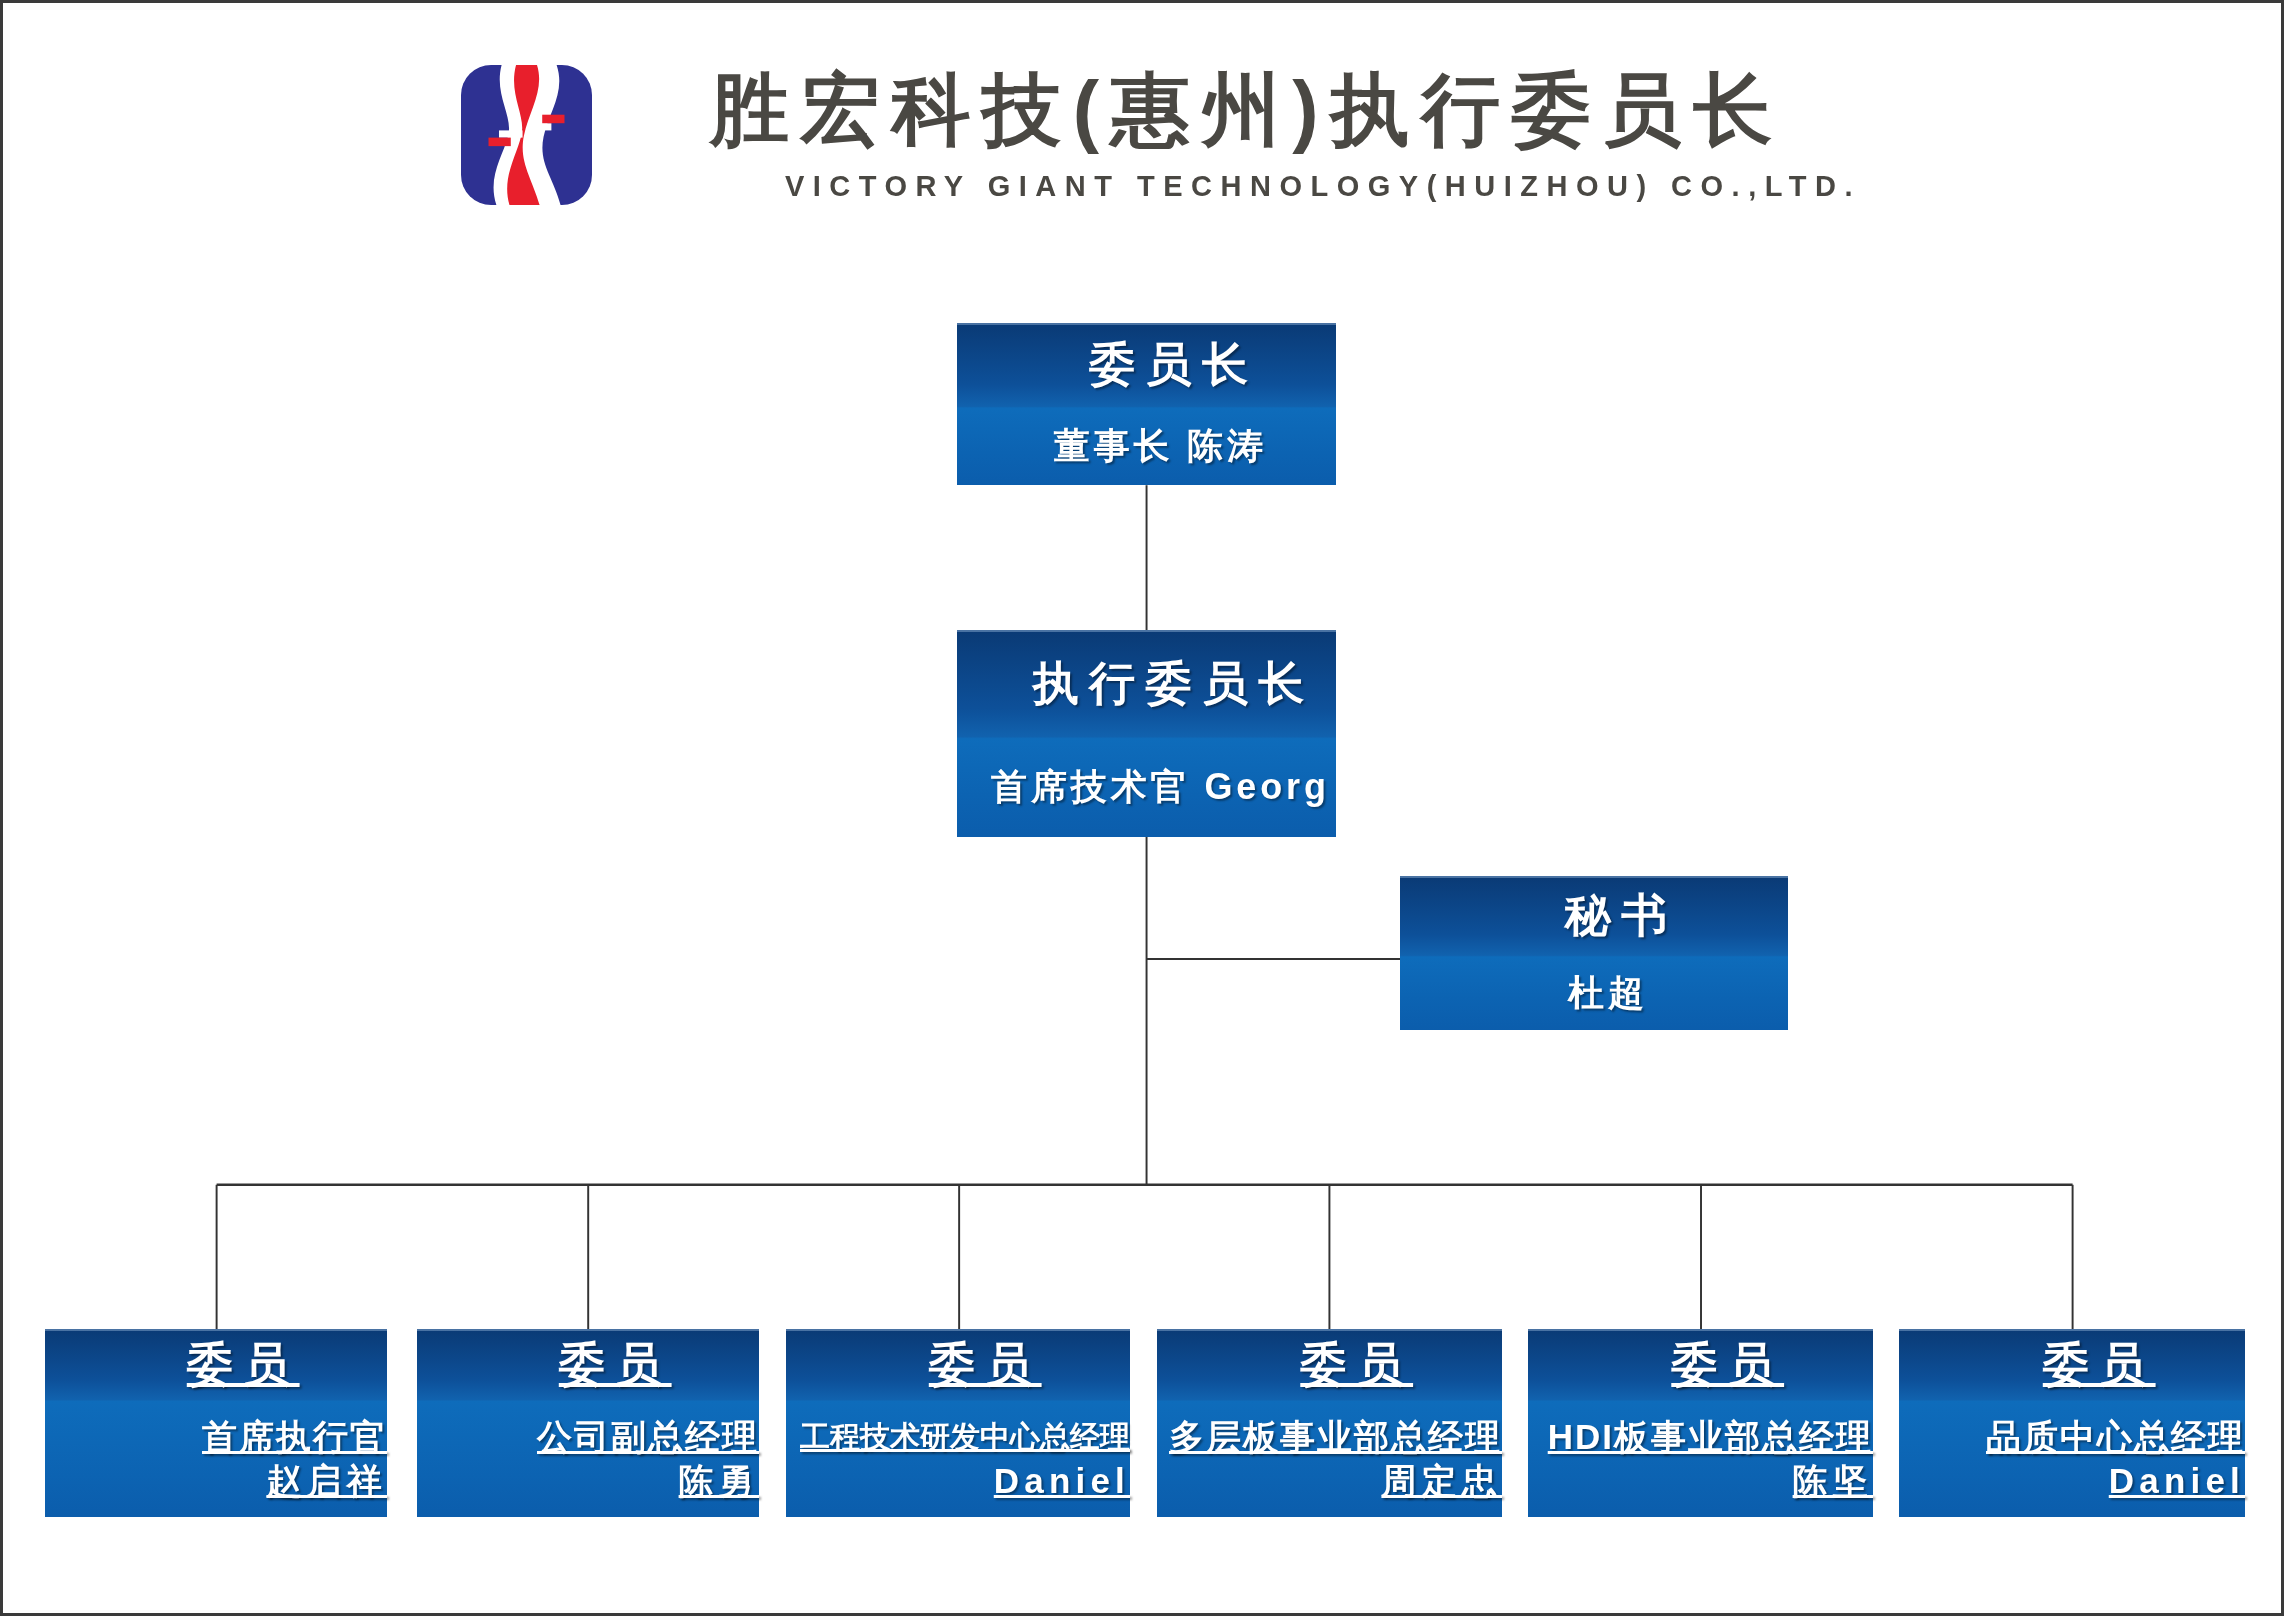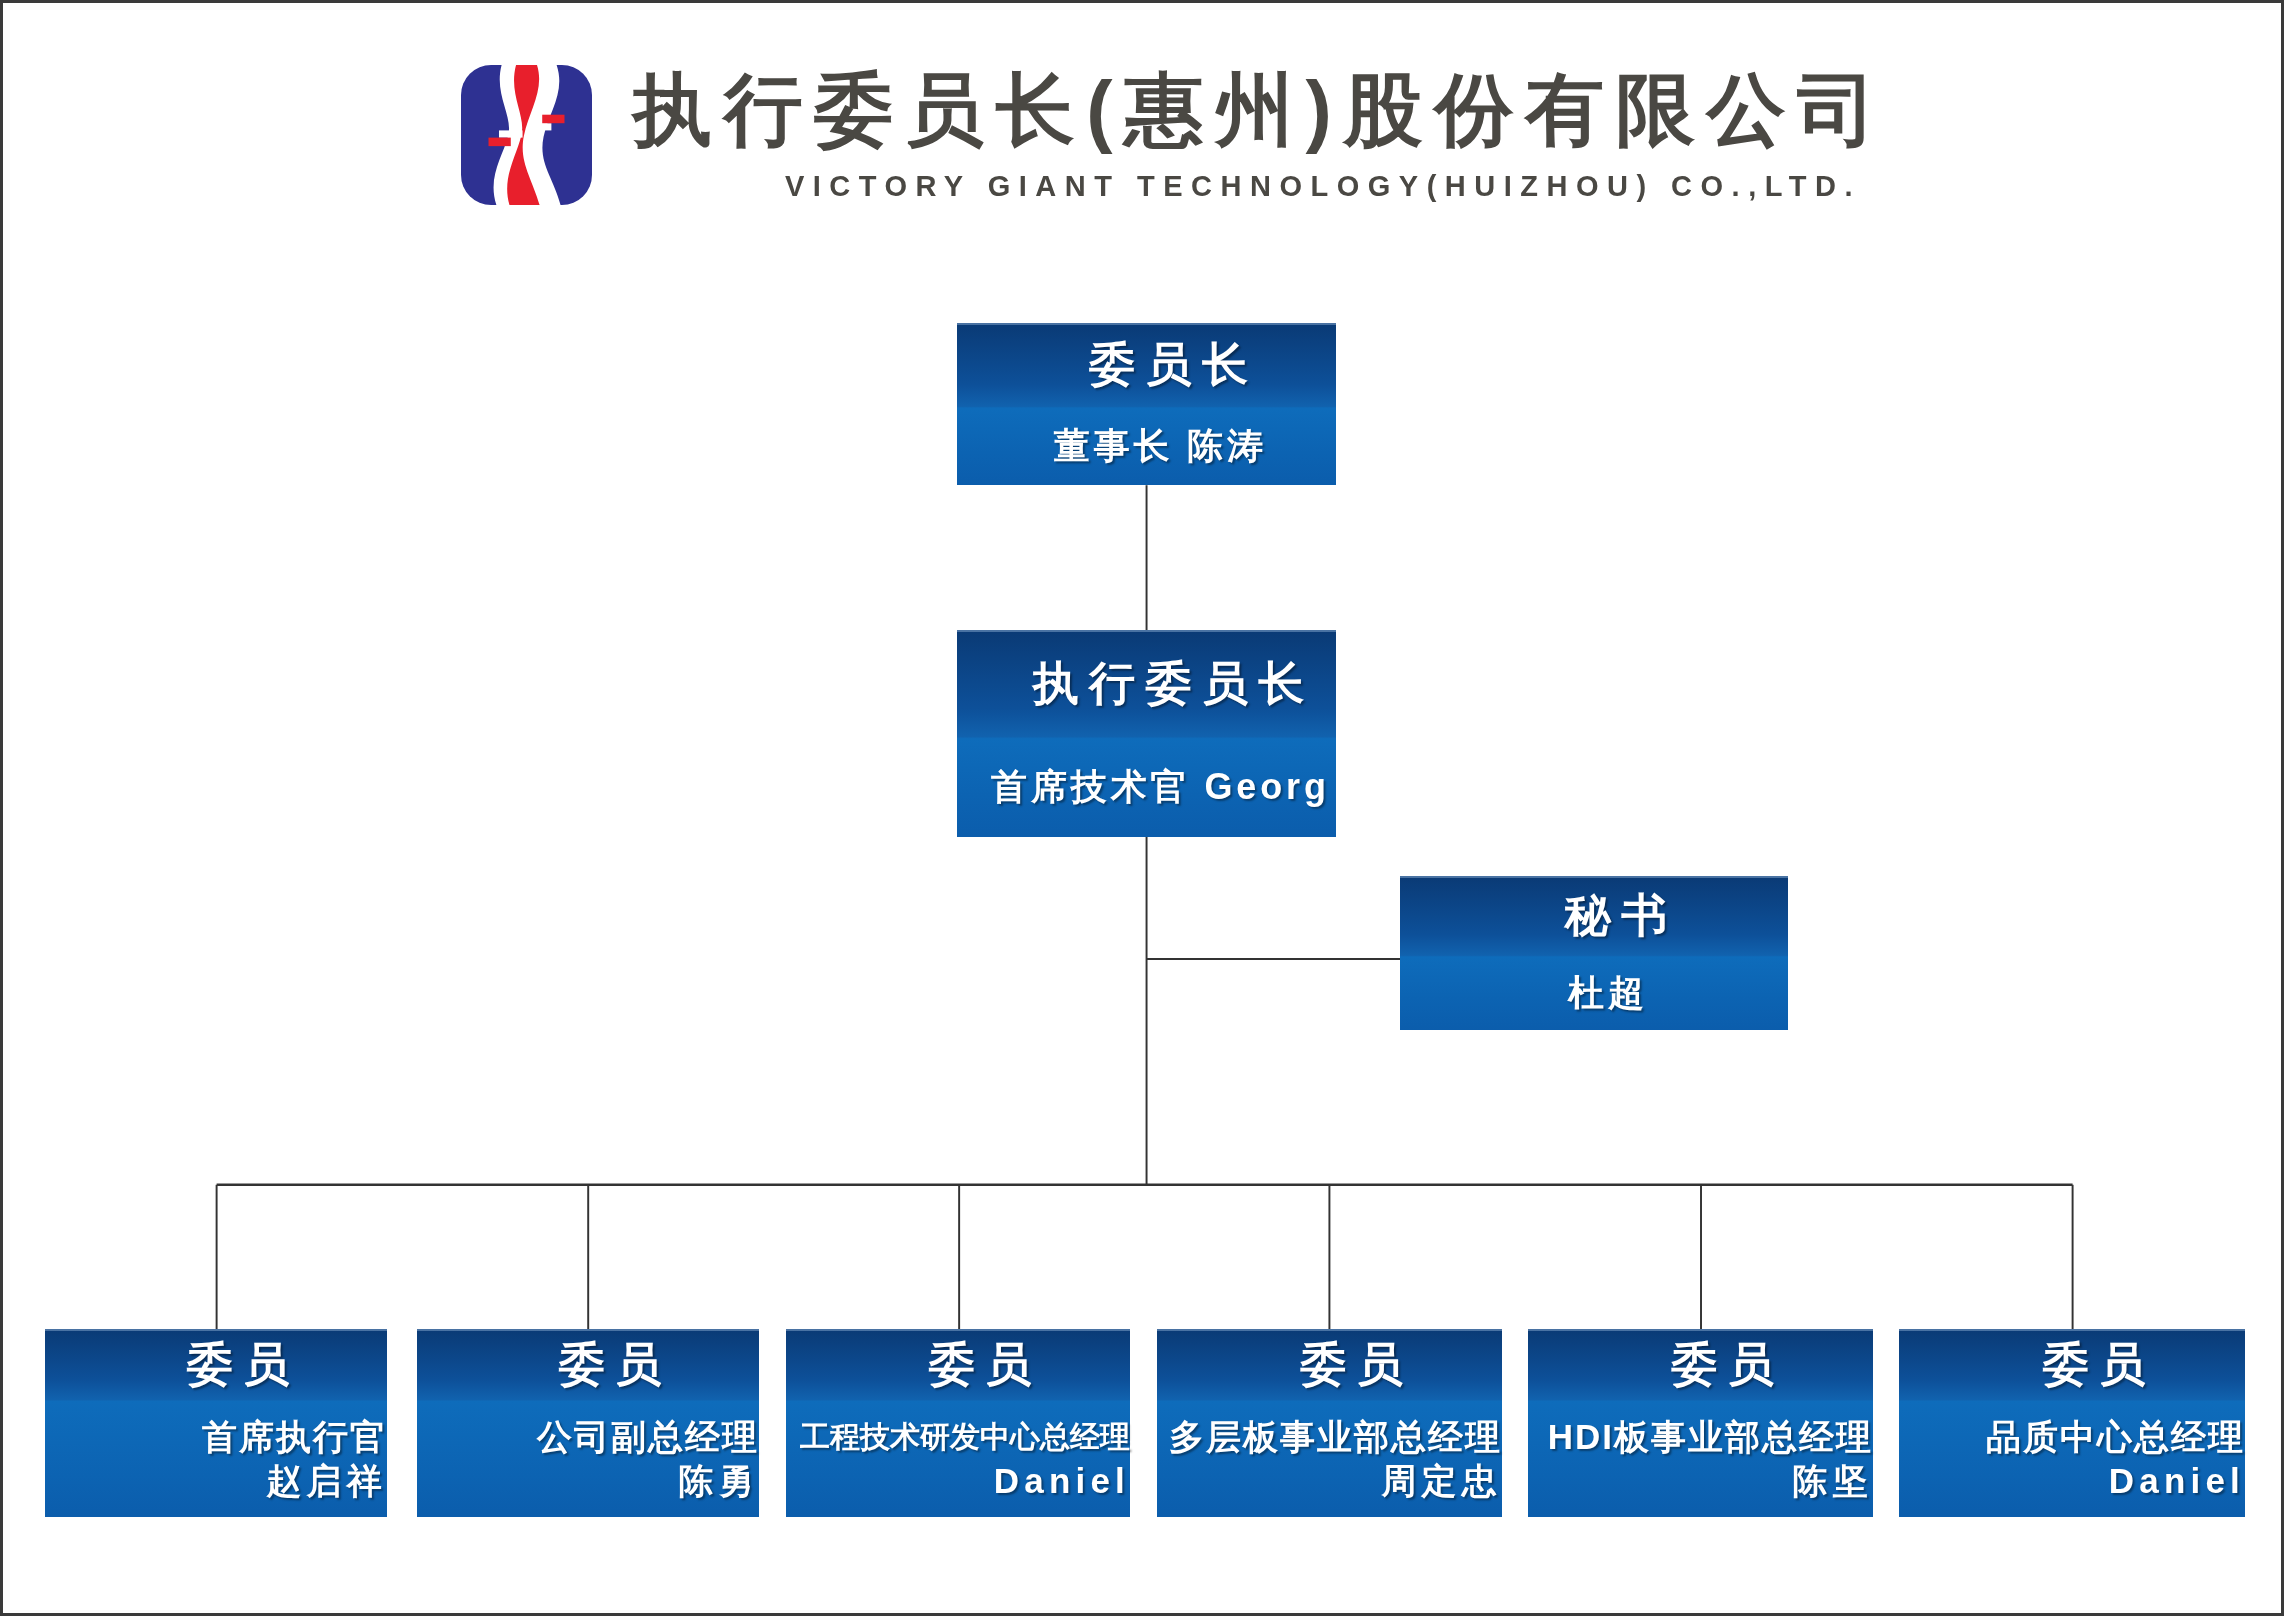--- a/index.html
+++ b/index.html
@@ -28,21 +28,21 @@
   }
   
   .wires{position:absolute;left:0;top:0;width:2278px;height:1610px;}
   
   .node{
     position:absolute;color:#ffffff;text-align:center;
     text-shadow:2px 2px 2px rgba(0,0,0,0.38);
     box-shadow:inset 0 2px 0 rgba(150,183,220,0.45);
   }
   .n-top{background:linear-gradient(180deg,#0a3a75 0%,#0d5099 38%,#1162ae 51.5%,#0e6cbb 52.5%,#0c63b2 80%,#0b5dac 100%);}
-  .n-mem{background:linear-gradient(180deg,#0a3a75 0%,#0d5099 27%,#1162ae 37.5%,#0e6cbb 38.5%,#0c63b2 78%,#0b5dac 100%);}
+  .n-mem{background:linear-gradient(180deg,#0a3a75 0%,#0d5099 27%,#1162ae 37.5%,#0e6cbb 38.5%,#0c63b2 78%,#0b5dac 100%);text-decoration:underline;}
   .sec-title{display:flex;align-items:center;justify-content:center;padding-left:44px;}
   .sec-sub{display:flex;flex-direction:column;align-items:center;justify-content:center;}
   .n-top .sec-title{height:52%;}
   .n-top .sec-sub{height:48%;padding-left:24px;}
   .n-mem .sec-title{height:38%;}
   .n-mem .sec-sub{height:62%;align-items:flex-end;}
   .t1{font-size:46px;font-weight:700;letter-spacing:10.4px;text-indent:10.4px;white-space:nowrap;}
   .s1{font-size:36px;font-weight:700;letter-spacing:3.9px;text-indent:3.9px;white-space:nowrap;}
   .role{font-size:35px;line-height:44px;font-weight:700;letter-spacing:2px;white-space:nowrap;}
   .role-small{font-size:30px;letter-spacing:0;}
@@ -67,21 +67,21 @@
   <svg class="logo" viewBox="0 0 200 214" aria-hidden="true">
     <rect x="0" y="0" width="200" height="214" rx="46" fill="#2e3192"></rect>
     <path d="M62,0 C50,46 80,78 72,108 C64,140 40,170 54,214 L152,214 C140,170 118,150 126,110 C134,72 160,42 146,0 Z" fill="#ffffff"></path>
     <path d="M84,0 C72,46 100,78 92,108 C84,141 62,172 74,214 L120,214 C108,172 88,148 96,108 C104,70 128,38 116,0 Z" fill="#e81f2c"></path>
     <rect x="58" y="100" width="36" height="11" fill="#ffffff"></rect>
     <rect x="102" y="89" width="36" height="11" fill="#ffffff"></rect>
     <rect x="42" y="111" width="34" height="13" fill="#e81f2c"></rect>
     <rect x="124" y="76" width="34" height="13" fill="#e81f2c"></rect>
   </svg>
 
-  <div class="title-zh">执行委员长(惠州)股份有限公司</div>
+  <div class="title-zh">胜宏科技(惠州)执行委员长</div>
   <div class="title-en">VICTORY GIANT TECHNOLOGY(HUIZHOU) CO.,LTD.</div>
 
   <svg class="wires" viewBox="0 0 3500 2474" aria-hidden="true">
     <g stroke="#333333" stroke-width="3" fill="none">
       <line x1="1757" y1="741" x2="1757" y2="964"></line>
       <line x1="1757" y1="1211" x2="1757" y2="1817"></line>
       <line x1="1757" y1="1469" x2="2147" y2="1469"></line>
       <line x1="328" y1="1816" x2="3180" y2="1816" stroke-width="4"></line>
       <line x1="328" y1="1816" x2="328" y2="2038"></line>
       <line x1="899" y1="1816" x2="899" y2="2038"></line>

